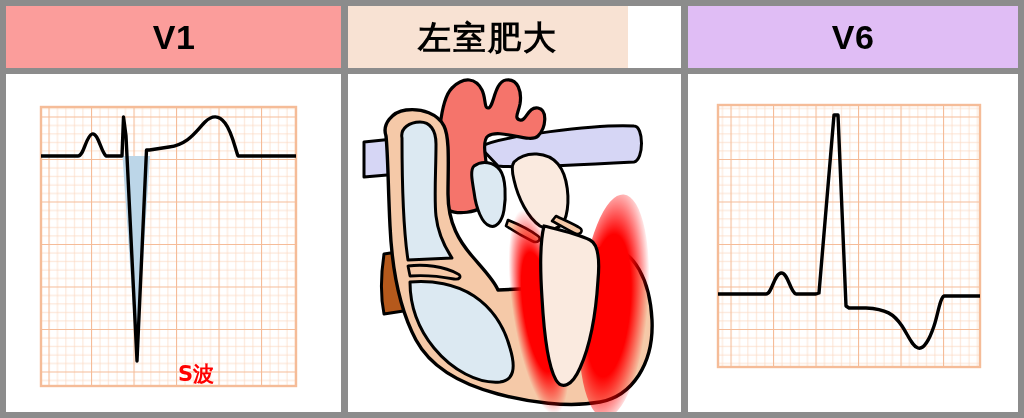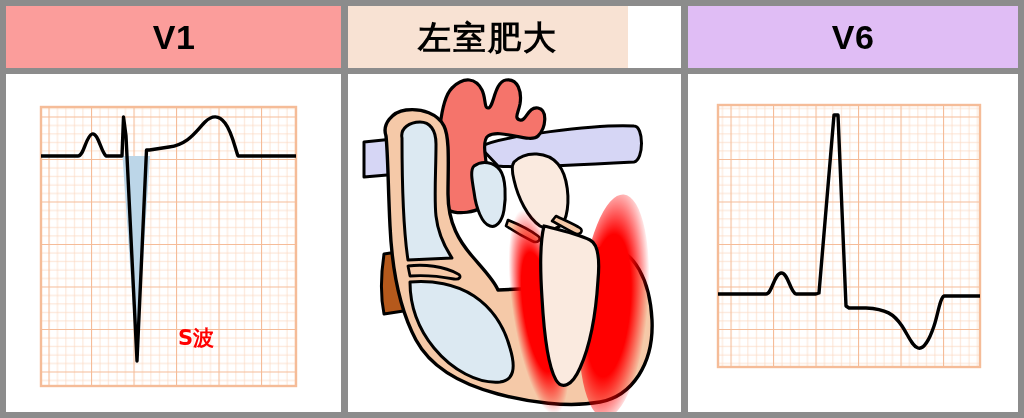--- a/index.html
+++ b/index.html
@@ -80,20 +80,21 @@
   }
 
   .s-label {
     position: absolute;
     color: #FF0000;
     font-weight: bold;
     font-size: 21px;
     font-family: "DejaVu Sans", sans-serif;
     white-space: nowrap;
     line-height: 1;
+    margin-top: 36px;
   }
 </style>
 </head>
 <body>
 
 <div id="figure">
 
   <div class="header-cell header-v1">
     <span class="header-text">V1</span>
   </div>

